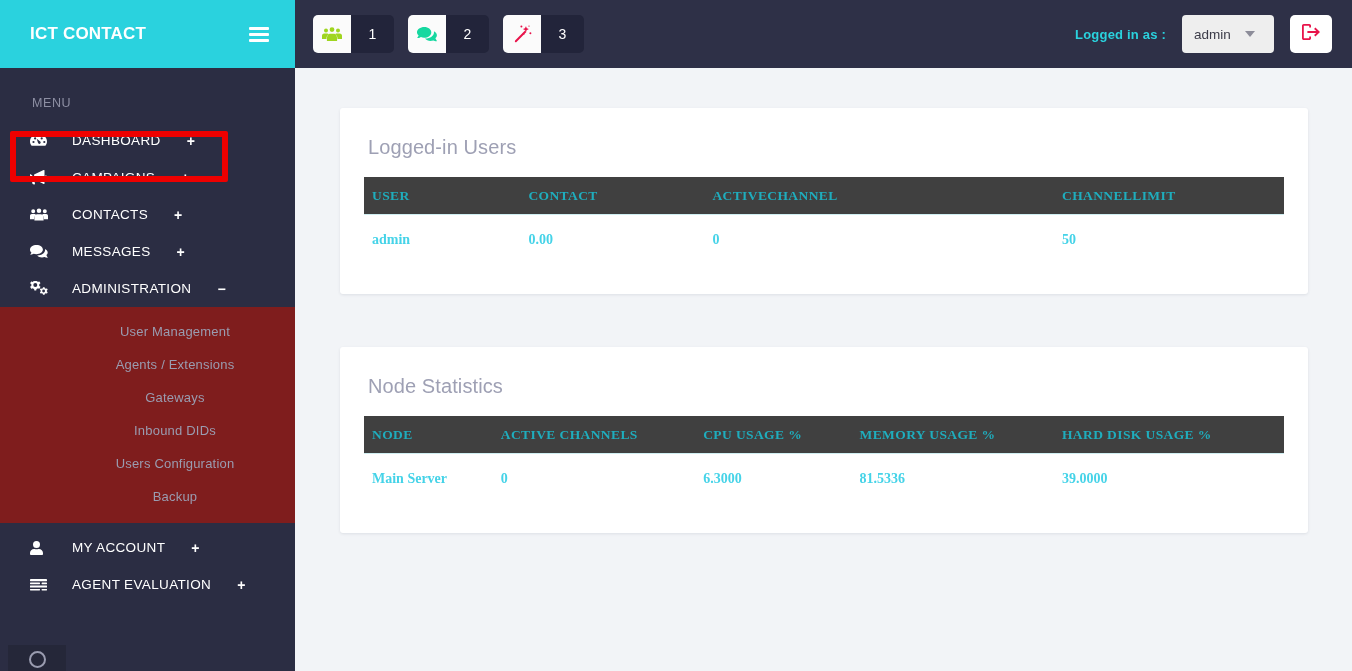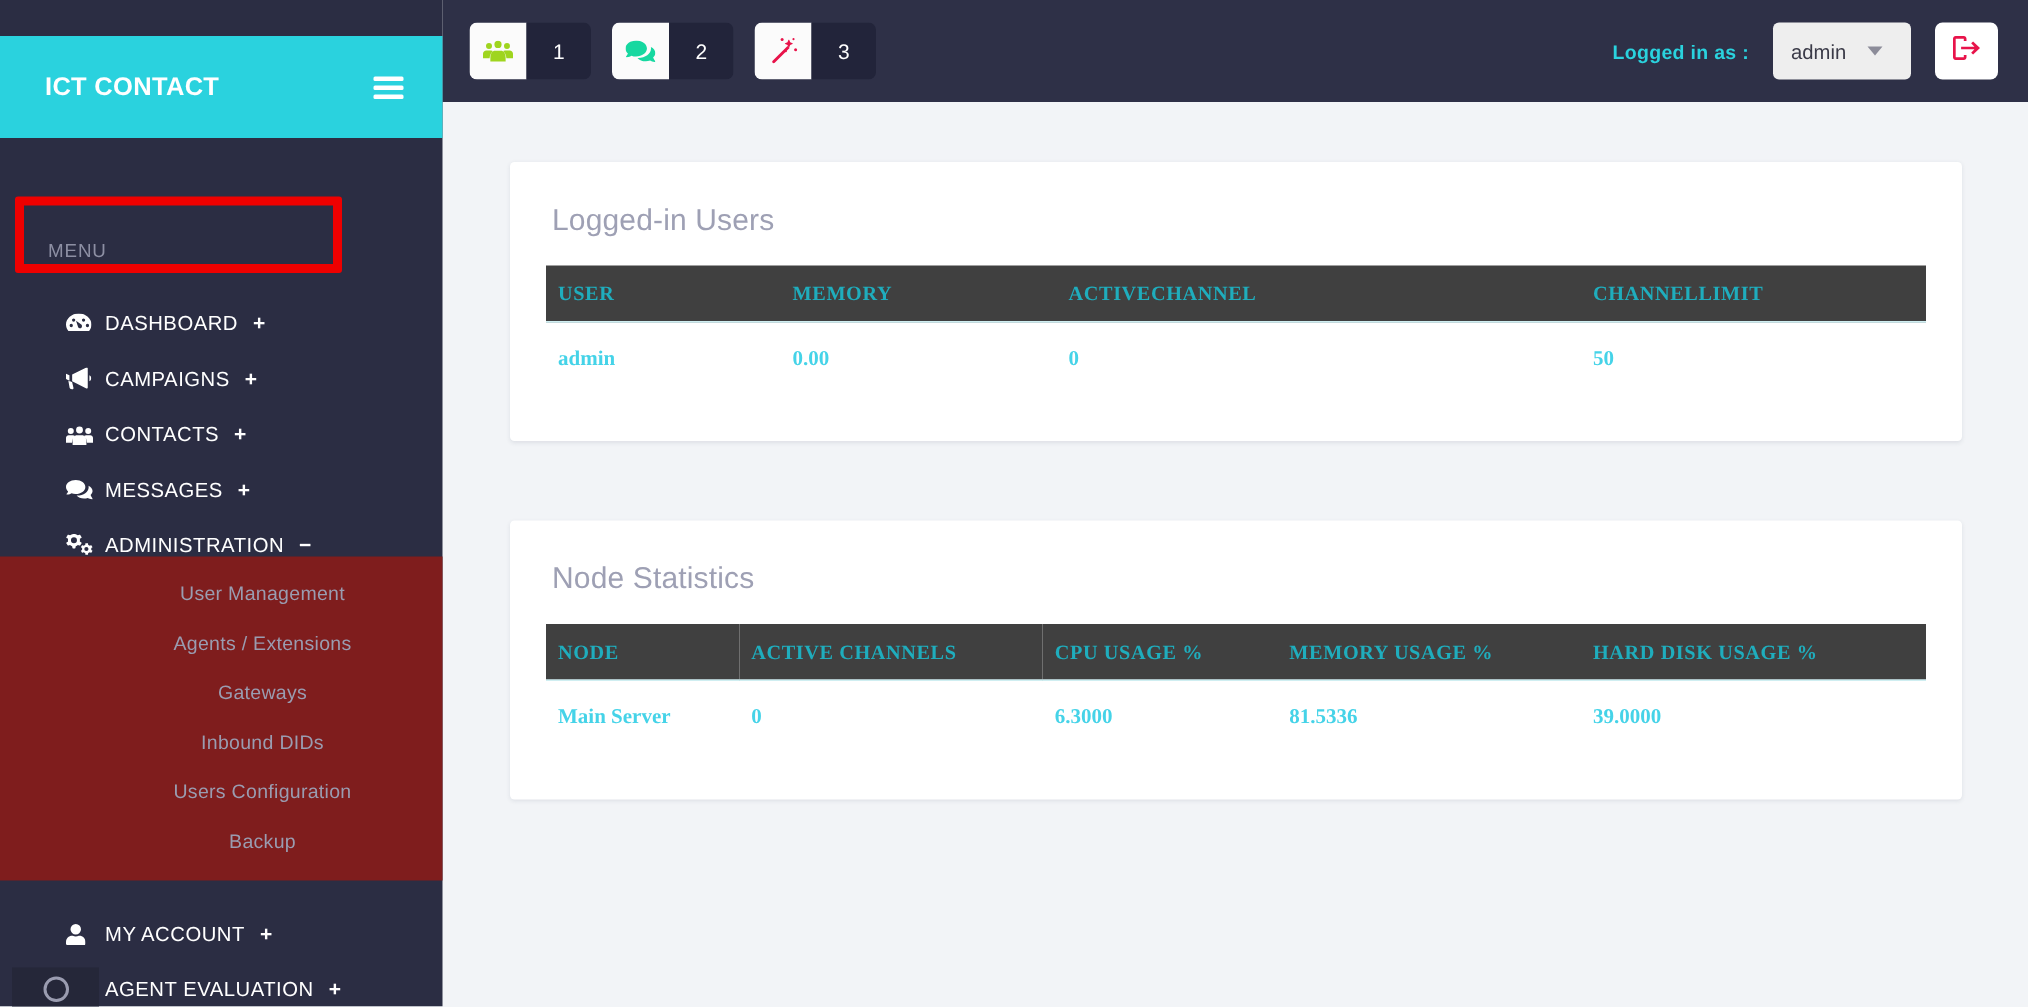--- a/index.html
+++ b/index.html
@@ -16,36 +16,34 @@
     width: 295px; min-width: 295px; height: 671px;
     background: #2b2d43;
     display: flex; flex-direction: column;
     position: relative; z-index: 5;
   }
   .brand {
     height: 68px; min-height: 68px;
     background: #2ad2de;
     display: flex; align-items: center; justify-content: space-between;
     padding: 0 22px 0 30px;
-    margin-top: 24px;
   }
   .brand-title {
     color: #ffffff; font-size: 17px; font-weight: bold; letter-spacing: .2px;
   }
   .hamburger { display: flex; flex-direction: column; gap: 3px; cursor: pointer; padding: 4px; }
   .hamburger i { display: block; width: 20px; height: 3px; background: #ffffff; border-radius: 1px; }
 
   .menu-label {
     color: #8d8fa3; font-size: 12.5px; letter-spacing: .6px;
     padding: 28px 0 12px 32px;
-    margin-top: 40px;
   }
   .nav-item {
-    display: flex; align-items: flex-end; gap: 4px;
-    height: 37px; padding-left: 44px;
+    display: flex; align-items: center; gap: 20px;
+    height: 37px; padding-left: 30px;
     color: #ffffff; font-size: 13.5px; letter-spacing: .35px;
     cursor: pointer; position: relative;
   }
   .nav-item .nic { width: 22px; display: flex; align-items: center; justify-content: flex-start; }
   .nav-item .nic svg { display: block; }
   .nav-item .plus { color: #ffffff; font-size: 14px; font-weight: bold; margin-left: 6px; }
 
   .submenu { background: #7f1d1d; padding: 8px 0 10px; text-align: center; }
   .sub-item {
     display: block; color: #9a9cb0; font-size: 13px;
@@ -296,21 +294,21 @@
     </div>
 
     <div class="content">
 
       <div class="card">
         <div class="card-title">Logged-in Users</div>
         <table>
           <thead>
             <tr>
               <th style="width:17%">USER</th>
-              <th style="width:20%">MEMORY</th>
+              <th style="width:20%">CONTACT</th>
               <th style="width:38%">ACTIVECHANNEL</th>
               <th>CHANNELLIMIT</th>
             </tr>
           </thead>
           <tbody>
             <tr>
               <td>admin</td>
               <td>0.00</td>
               <td>0</td>
               <td>50</td>

